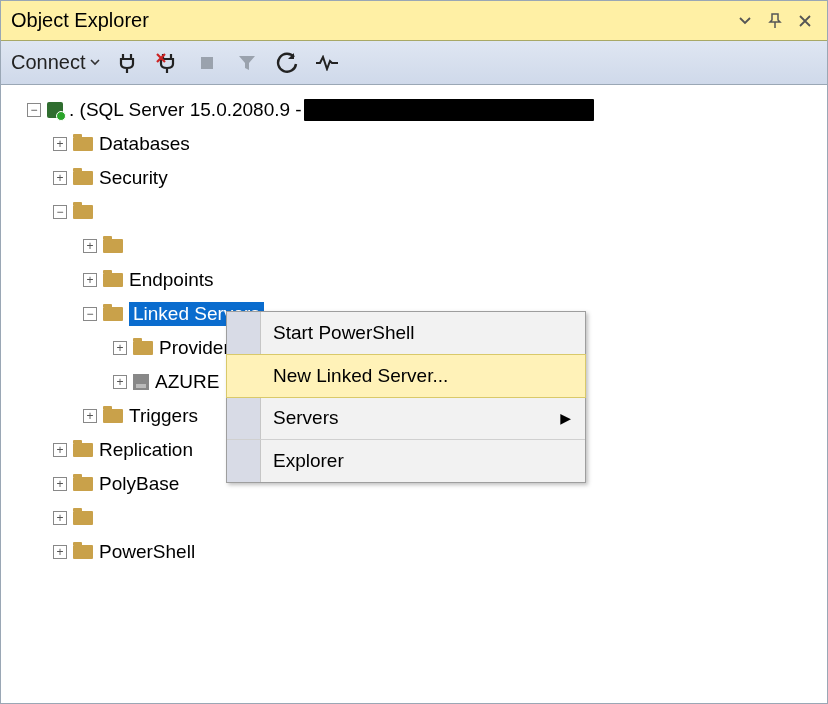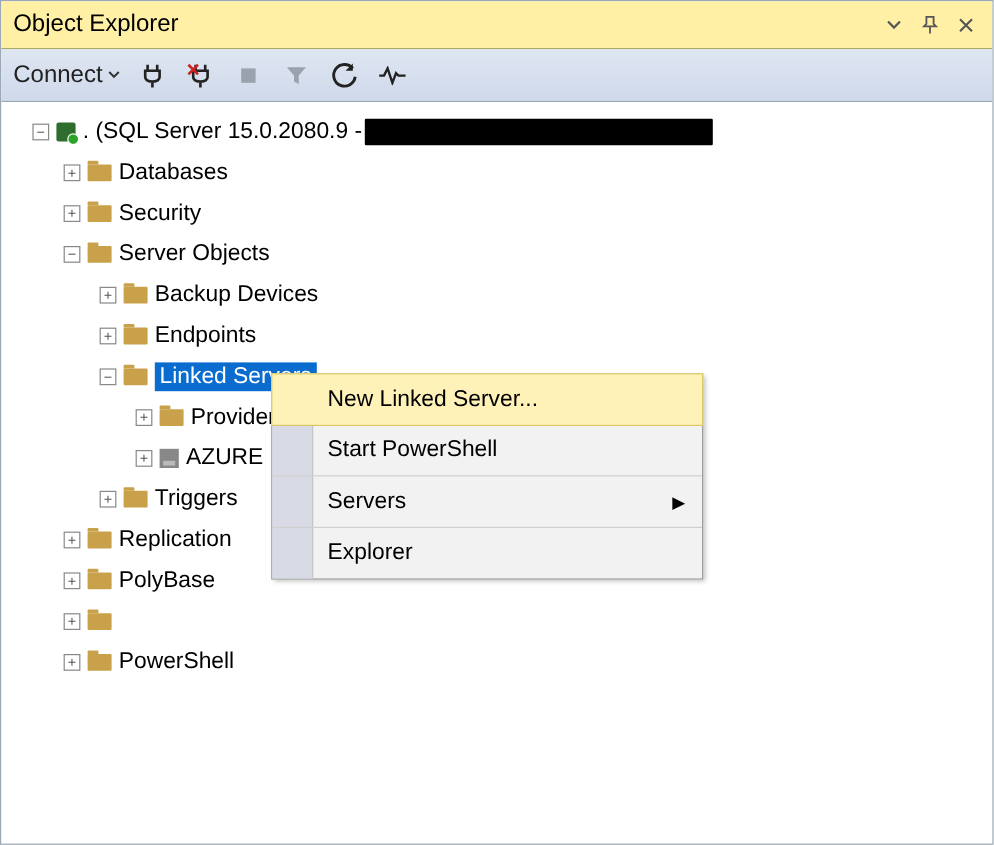--- a/index.html
+++ b/index.html
@@ -116,27 +116,25 @@
     <div class="node">
       <span class="spacer1"></span>
       <span class="expander">+</span>
       <span class="folder-icon"></span>
       <span class="label">Security</span>
     </div>
     <div class="node">
       <span class="spacer1"></span>
       <span class="expander">−</span>
       <span class="folder-icon"></span>
-      <span class="label">Server Objects</span>
-    </div>
-    <div class="node">
-      <span class="spacer2"></span>
-      <span class="expander">+</span>
-      <span class="folder-icon"></span>
-      <span class="label">Backup Devices</span>
+    </div>
+    <div class="node">
+      <span class="spacer2"></span>
+      <span class="expander">+</span>
+      <span class="folder-icon"></span>
     </div>
     <div class="node">
       <span class="spacer2"></span>
       <span class="expander">+</span>
       <span class="folder-icon"></span>
       <span class="label">Endpoints</span>
     </div>
     <div class="node">
       <span class="spacer2"></span>
       <span class="expander">−</span>
@@ -181,25 +179,25 @@
     <div class="node">
       <span class="spacer1"></span>
       <span class="expander">+</span>
       <span class="folder-icon"></span>
       <span class="label">PowerShell</span>
     </div>
   </div>
 
   <div class="context-menu">
     <div class="gutter"></div>
+    <div class="menu-item">
+      <span>Start PowerShell</span>
+    </div>
     <div class="menu-item hover">
       <span>New Linked Server...</span>
-    </div>
-    <div class="menu-item">
-      <span>Start PowerShell</span>
     </div>
     <div class="menu-item">
       <span>Servers</span>
       <span class="submenu-arrow">▶</span>
     </div>
     <div class="menu-item">
       <span>Explorer</span>
     </div>
   </div>
 

